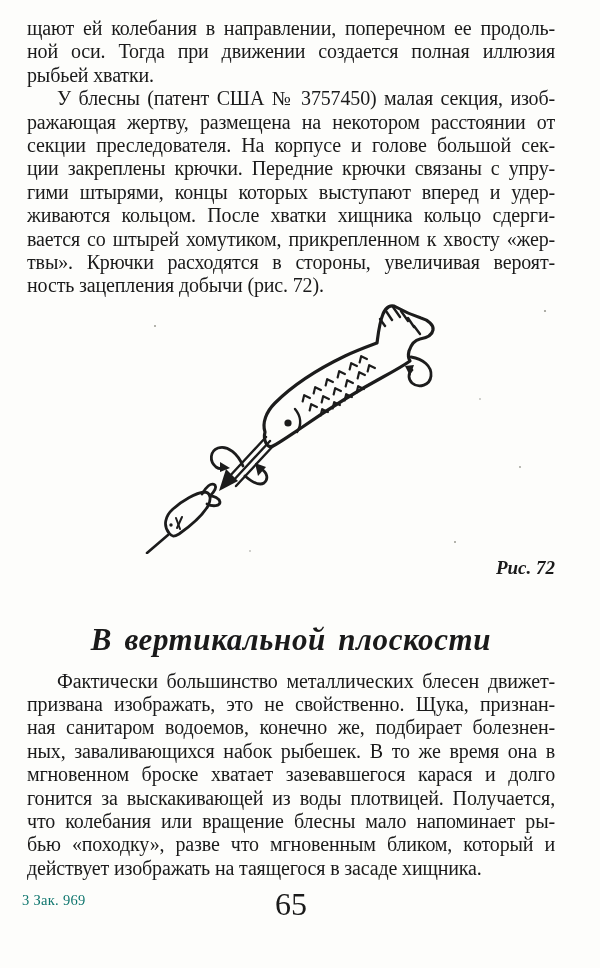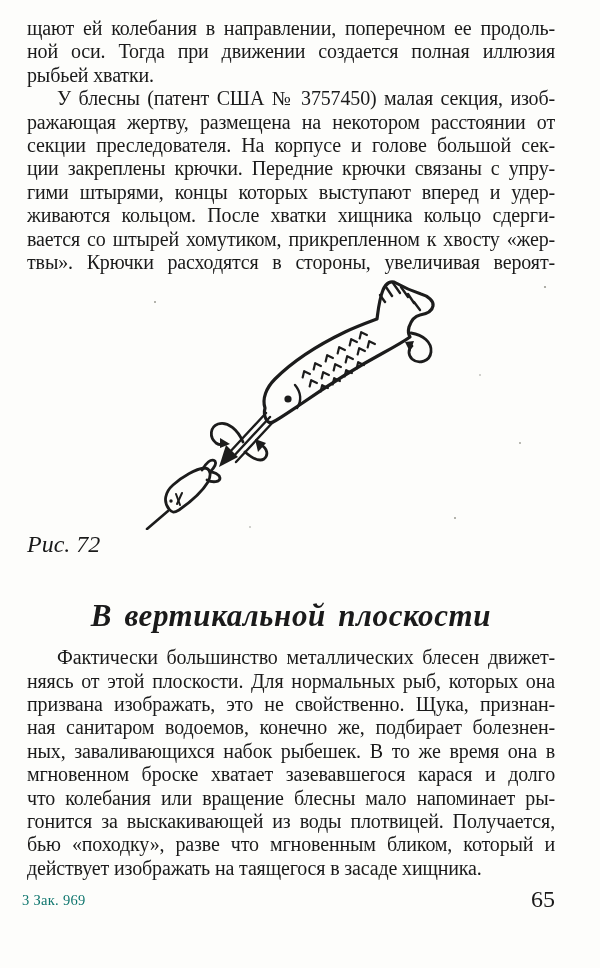--- a/index.html
+++ b/index.html
@@ -26,24 +26,24 @@
   }
   .line.last { text-align-last: left; }
   .indent-first .line:first-child { text-indent: 30px; }
 
   figure { margin: 0; padding: 0; }
   .sketch {
     display: block;
     margin: 4px 0 0 73px;
   }
   .caption {
-    text-align: left;
-    font-weight: normal;
+    text-align: right;
+    font-weight: bold;
     font-style: italic;
-    font-size: 24px;
+    font-size: 19px;
     line-height: 24px;
     margin-top: 2px;
   }
   .heading {
     text-align: center;
     font-weight: bold;
     font-style: italic;
     font-size: 31px;
     line-height: 29px;
     margin: 45px 0 0 0;
@@ -60,22 +60,22 @@
   .imprint {
     position: absolute;
     left: -5px; top: 6px;
     font-size: 14.5px;
     color: #0f766e;
     letter-spacing: 0.3px;
   }
   .pagenum {
     position: absolute;
     left: 0; right: 0; top: 0;
-    text-align: right;
-    font-size: 24px;
+    text-align: center;
+    font-size: 32px;
   }
 
   svg .stroke { fill: none; stroke: #1c1c1c; stroke-linecap: round; stroke-linejoin: round; }
   svg .w3  { stroke-width: 3.2; }
   svg .w28 { stroke-width: 2.8; }
   svg .w24 { stroke-width: 2.4; }
   svg .filldark { fill: #1c1c1c; stroke: none; }
   svg .speck { fill: #9a9a92; stroke: none; }
 </style>
 </head>
@@ -91,20 +91,21 @@
 
   <div class="para indent-first">
       <div class="line">У блесны (патент США № 3757450) малая секция, изоб-</div>
       <div class="line">ражающая жертву, размещена на некотором расстоянии от</div>
       <div class="line">секции преследователя. На корпусе и голове большой сек-</div>
       <div class="line">ции закреплены крючки. Передние крючки связаны с упру-</div>
       <div class="line">гими штырями, концы которых выступают вперед и удер-</div>
       <div class="line">живаются кольцом. После хватки хищника кольцо сдерги-</div>
       <div class="line">вается со штырей хомутиком, прикрепленном к хвосту «жер-</div>
       <div class="line">твы». Крючки расходятся в стороны, увеличивая вероят-</div>
+      <div class="line last">ность зацепления добычи (рис. 72).</div>
     </div>
 
   <figure>
     <svg class="sketch" width="460" height="252" viewBox="100 303 460 252" xmlns="http://www.w3.org/2000/svg">
 
       <g>
 
         <path class="stroke w3" d="M 265 433
           C 262 424, 266 413, 275 404
           C 292 387, 318 370, 345 357
@@ -210,27 +211,26 @@
       </g>
     </svg>
 
     <figcaption class="caption">Рис. 72</figcaption>
   </figure>
 
   <h2 class="heading">В вертикальной плоскости</h2>
 
   <div class="para indent-first para-after-heading">
       <div class="line">Фактически большинство металлических блесен движет-</div>
-      <div class="line">няясь от этой плоскости. Для нормальных рыб, которых она</div>
       <div class="line">призвана изображать, это не свойственно. Щука, признан-</div>
       <div class="line">ная санитаром водоемов, конечно же, подбирает болезнен-</div>
       <div class="line">ных, заваливающихся набок рыбешек. В то же время она в</div>
       <div class="line">мгновенном броске хватает зазевавшегося карася и долго</div>
+      <div class="line">гонится за выскакивающей из воды плотвицей. Получается,</div>
       <div class="line">что колебания или вращение блесны мало напоминает ры-</div>
-      <div class="line">гонится за выскакивающей из воды плотвицей. Получается,</div>
       <div class="line">бью «походку», разве что мгновенным бликом, который и</div>
       <div class="line last">действует изображать на таящегося в засаде хищника.</div>
     </div>
 
   <div class="footer">
     <span class="imprint">3 Зак. 969</span>
     <span class="pagenum">65</span>
   </div>
 
 </div>

